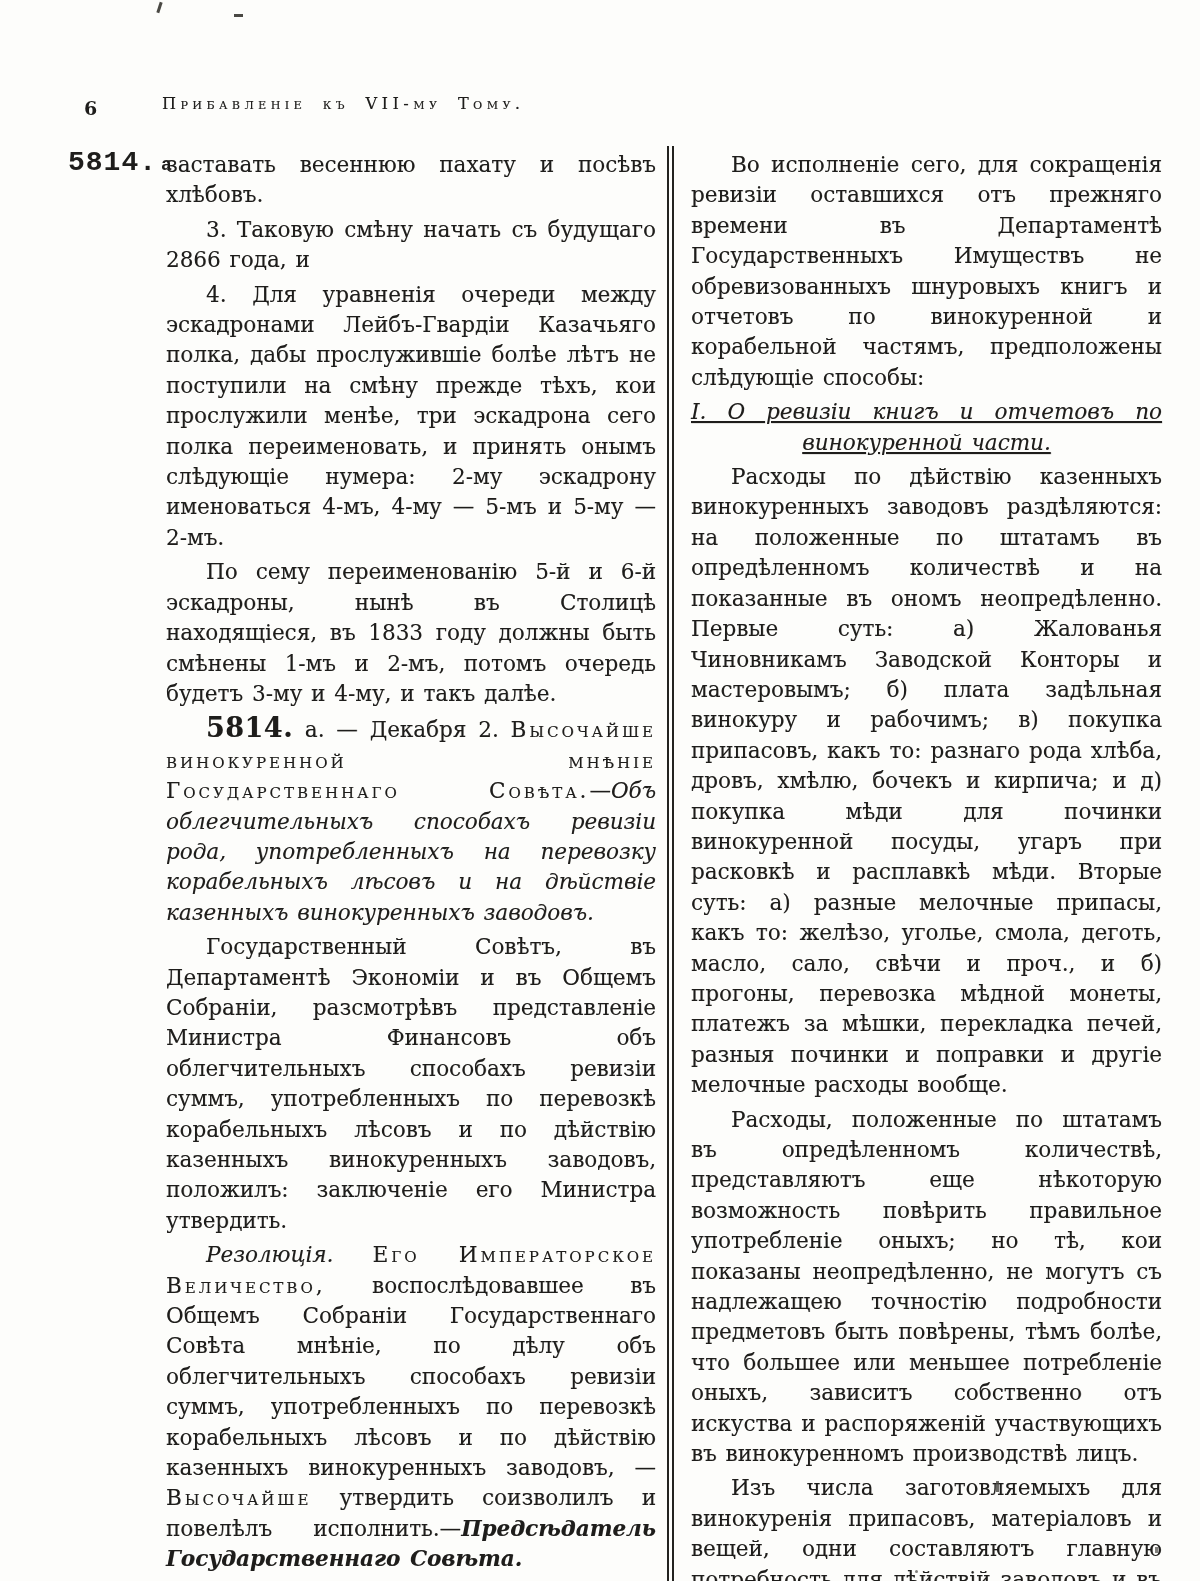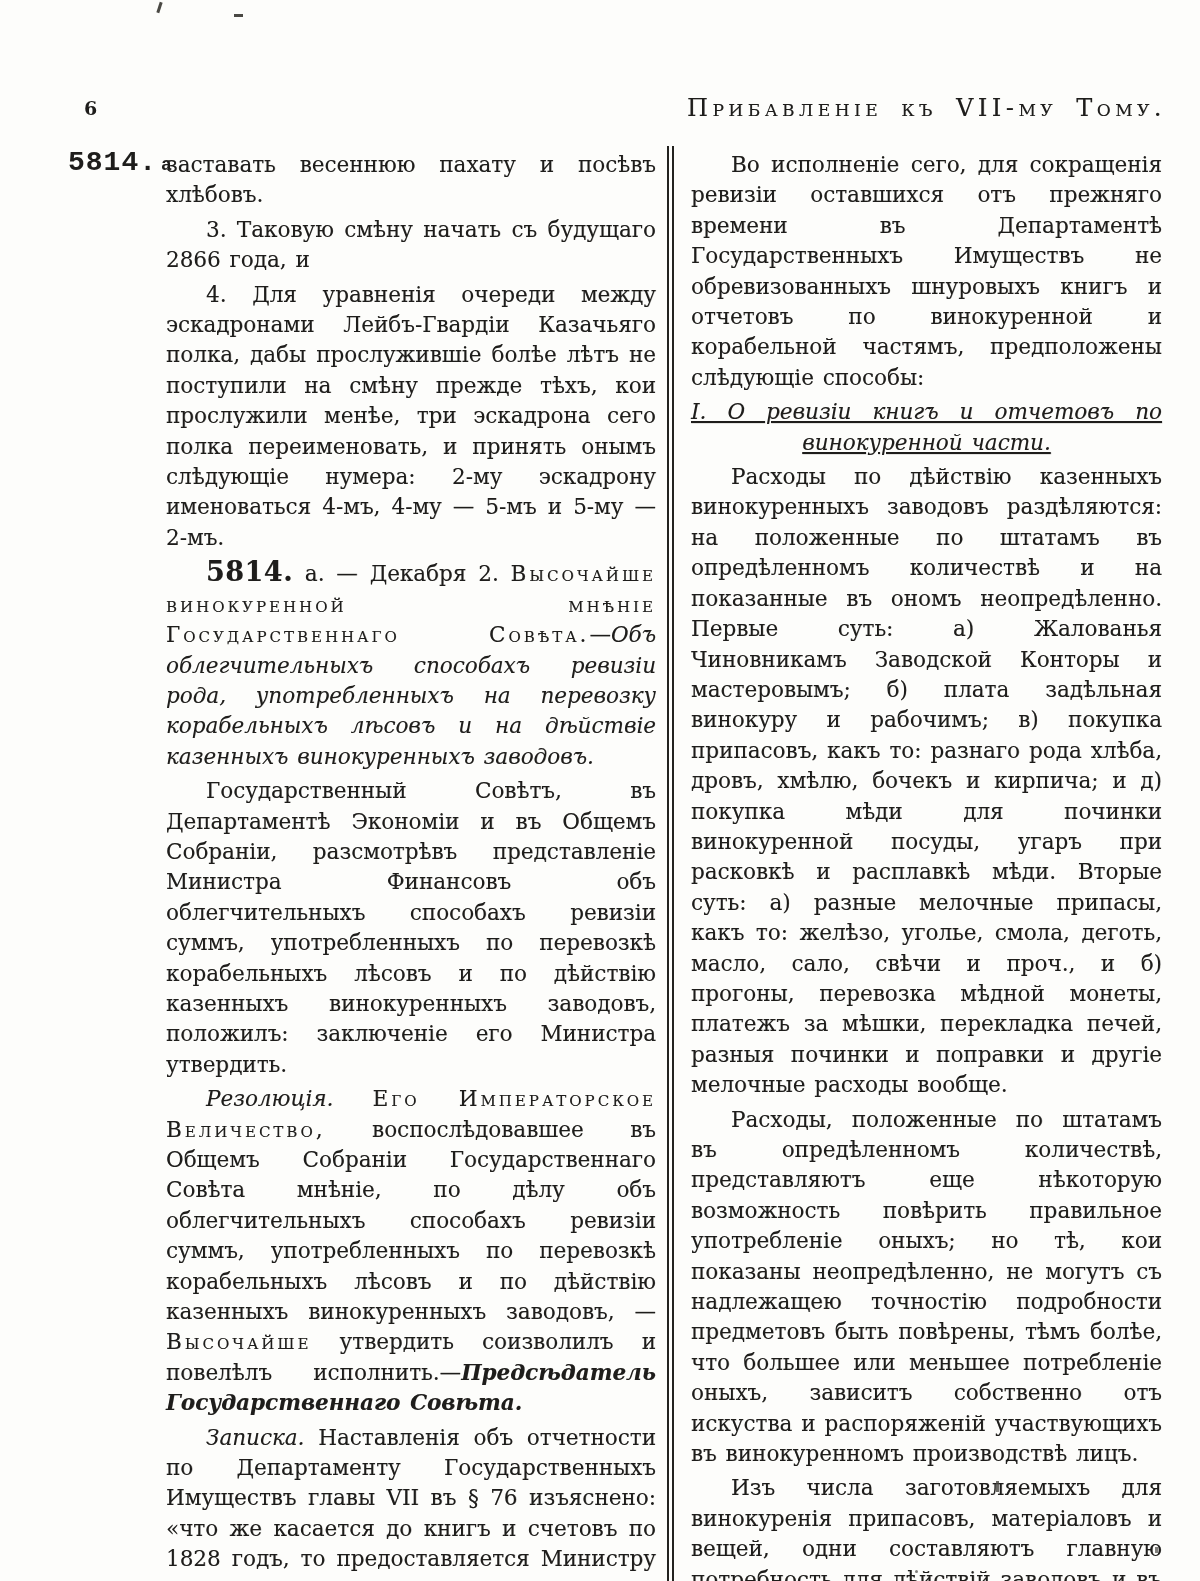--- a/index.html
+++ b/index.html
@@ -21,23 +21,23 @@
     left: 84px;
     top: 97px;
     font-size: 19px;
     font-weight: bold;
   }
   .running-header {
     position: absolute;
     left: 162px;
     top: 94px;
     width: 1004px;
-    text-align: right;
+    text-align: left;
     font-variant: small-caps;
-    font-size: 24px;
+    font-size: 16px;
     letter-spacing: 4.5px;
     word-spacing: 7px;
     text-shadow: 0.3px 0.3px 0 rgba(25,24,22,0.45);
   }
   
   .margin-number {
     position: absolute;
     left: 68px;
     top: 147px;
     white-space: nowrap;
@@ -115,20 +115,21 @@
 
 <div class="margin-number">
   <span class="big">5814.</span><span class="small">a</span>
 </div>
 
 <div class="columns">
   <div class="col-left">
       <p class="para noindent"><span class="seg-normal">заставать весеннюю пахату и посѣвъ хлѣбовъ.</span></p>
       <p class="para"><span class="seg-normal">3. Таковую смѣну начать съ будущаго 2866 года, и</span></p>
       <p class="para"><span class="seg-normal">4. Для уравненія очереди между эскадронами Лейбъ-Гвардіи Казачьяго полка, дабы прослужившіе болѣе лѣтъ не поступили на смѣну прежде тѣхъ, кои прослужили менѣе, три эскадрона сего полка переименовать, и принять онымъ слѣдующіе нумера: 2-му эскадрону именоваться 4-мъ, 4-му — 5-мъ и 5-му — 2-мъ.</span></p>
+      <p class="para"><span class="seg-normal">По сему переименованію 5-й и 6-й эскадроны, нынѣ въ Столицѣ находящіеся, въ 1833 году должны быть смѣнены 1-мъ и 2-мъ, потомъ очередь будетъ 3-му и 4-му, и такъ далѣе.</span></p>
       <p class="para"><span class="seg-lead">5814.</span><span class="seg-normal"> а. — Декабря 2. </span><span class="seg-sc">Высочайше винокуренной мнѣніе Государственнаго Совѣта.</span><span class="seg-normal">—</span><span class="seg-italic">Объ облегчительныхъ способахъ ревизіи рода, употребленныхъ на перевозку корабельныхъ лѣсовъ и на дѣйствіе казенныхъ винокуренныхъ заводовъ.</span></p>
       <p class="para"><span class="seg-normal">Государственный Совѣтъ, въ Департаментѣ Экономіи и въ Общемъ Собраніи, разсмотрѣвъ представленіе Министра Финансовъ объ облегчительныхъ способахъ ревизіи суммъ, употребленныхъ по перевозкѣ корабельныхъ лѣсовъ и по дѣйствію казенныхъ винокуренныхъ заводовъ, положилъ: заключеніе его Министра утвердить.</span></p>
       <p class="para"><span class="seg-italic">Резолюція.</span><span class="seg-sc"> Его Императорское Величество,</span><span class="seg-normal"> воспослѣдовавшее въ Общемъ Собраніи Государственнаго Совѣта мнѣніе, по дѣлу объ облегчительныхъ способахъ ревизіи суммъ, употребленныхъ по перевозкѣ корабельныхъ лѣсовъ и по дѣйствію казенныхъ винокуренныхъ заводовъ, — </span><span class="seg-sc">Высочайше</span><span class="seg-normal"> утвердить соизволилъ и повелѣлъ исполнить.—</span><span class="seg-bi">Предсѣдатель Государственнаго Совѣта.</span></p>
       <p class="para"><span class="seg-italic">Записка.</span><span class="seg-normal"> Наставленія объ отчетности по Департаменту Государственныхъ Имуществъ главы VII въ § 76 изъяснено: «что же касается до книгъ и счетовъ по 1828 годъ, то предоставляется Министру Финансовъ, по согласію съ Государственнымъ Контролеромъ, войти съ осо-</span></p>
     </div>
   <div class="divider"></div>
   <div class="col-right">
       <p class="para"><span class="seg-normal">Во исполненіе сего, для сокращенія ревизіи оставшихся отъ прежняго времени въ Департаментѣ Государственныхъ Имуществъ не обревизованныхъ шнуровыхъ книгъ и отчетовъ по винокуренной и корабельной частямъ, предположены слѣдующіе способы:</span></p>
       <p class="para noindent center-last"><span class="seg-italic">I. О ревизіи книгъ и отчетовъ по винокуренной части.</span></p>
       <p class="para"><span class="seg-normal">Расходы по дѣйствію казенныхъ винокуренныхъ заводовъ раздѣляются: на положенные по штатамъ въ опредѣленномъ количествѣ и на показанные въ ономъ неопредѣленно. Первые суть: а) Жалованья Чиновникамъ Заводской Конторы и мастеровымъ; б) плата задѣльная винокуру и рабочимъ; в) покупка припасовъ, какъ то: разнаго рода хлѣба, дровъ, хмѣлю, бочекъ и кирпича; и д) покупка мѣди для починки винокуренной посуды, угаръ при расковкѣ и расплавкѣ мѣди. Вторые суть: а) разные мелочные припасы, какъ то: желѣзо, уголье, смола, деготь, масло, сало, свѣчи и проч., и б) прогоны, перевозка мѣдной монеты, платежъ за мѣшки, перекладка печей, разныя починки и поправки и другіе мелочные расходы вообще.</span></p>

